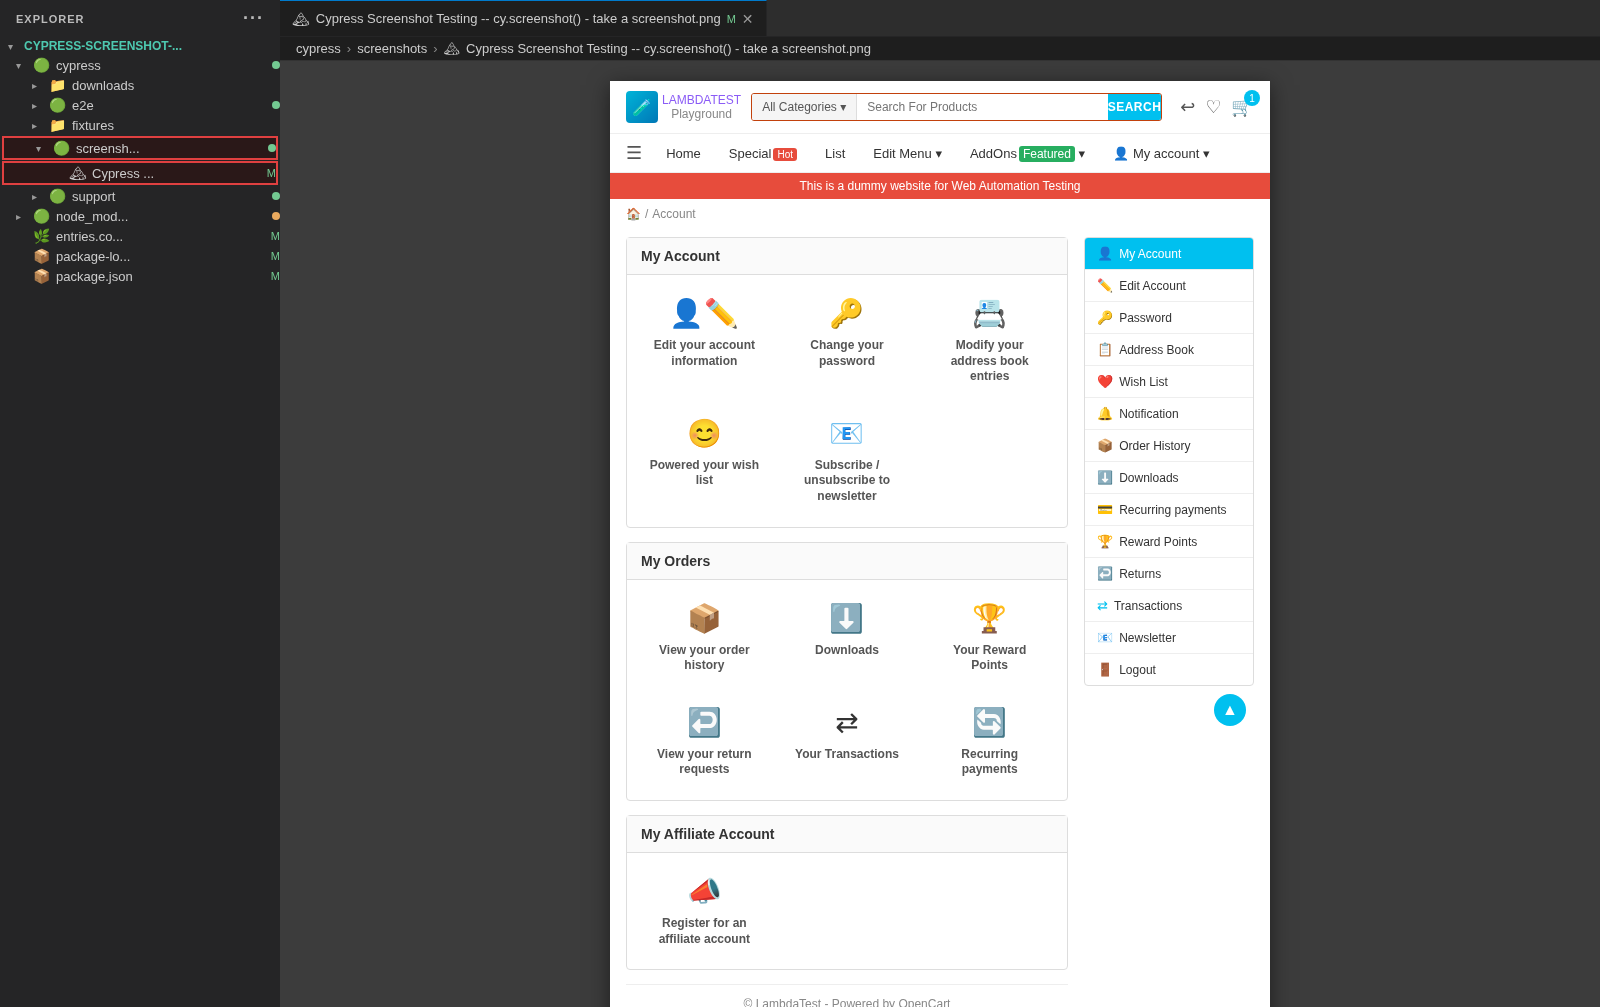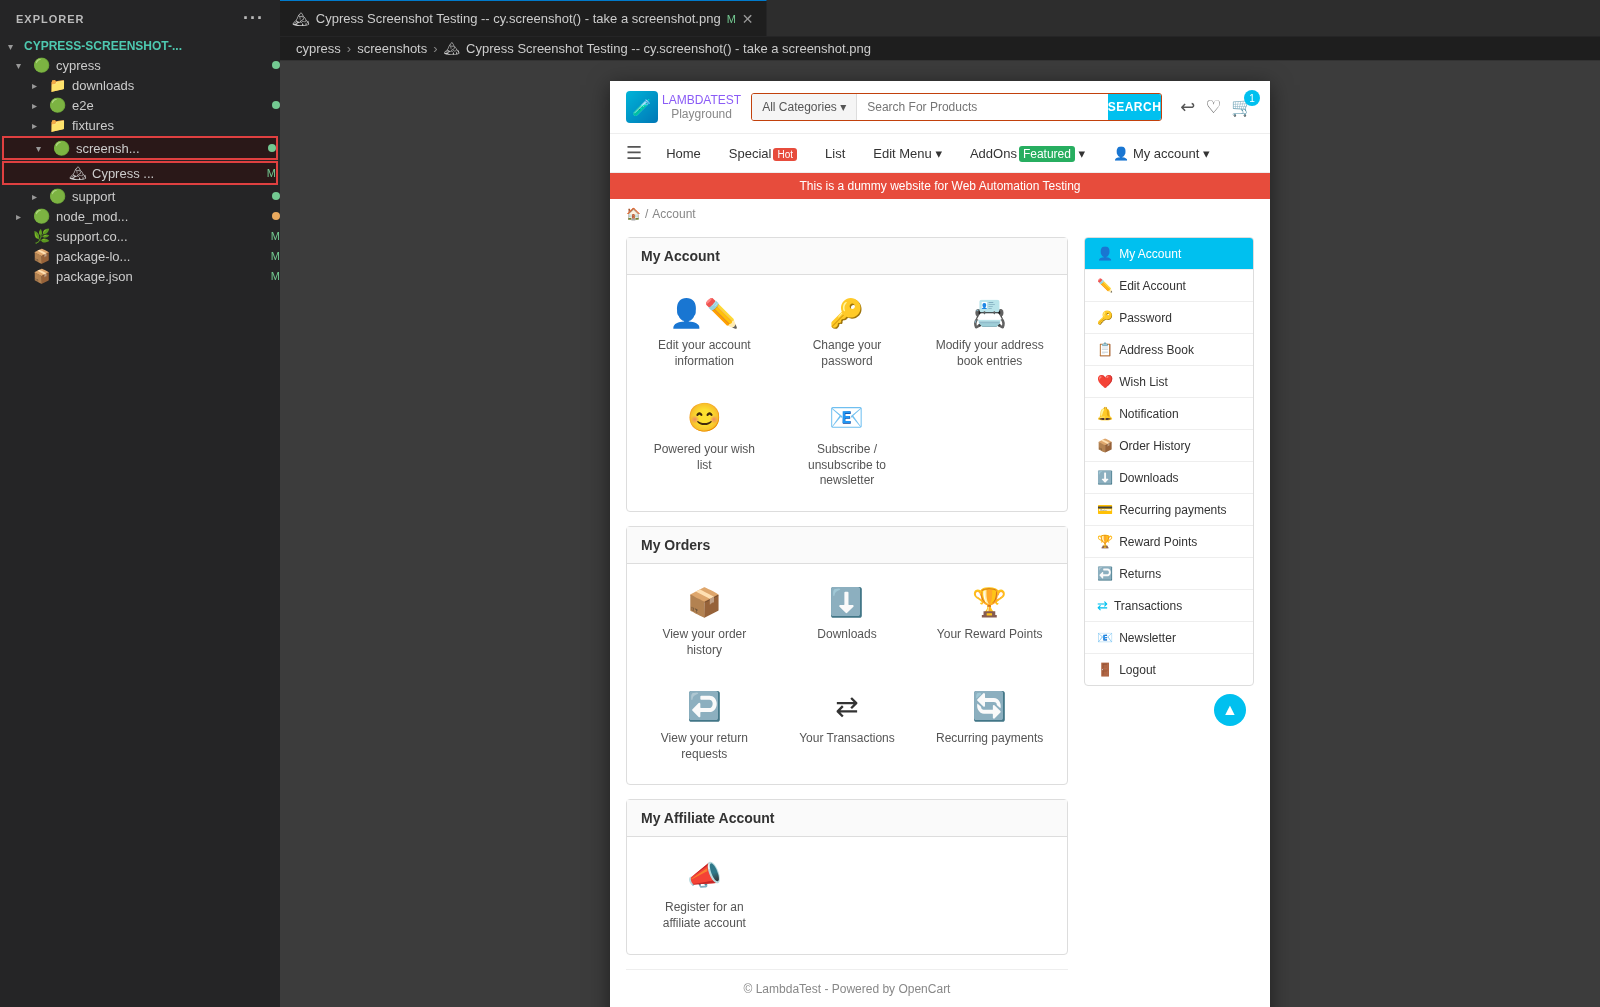--- a/index.html
+++ b/index.html
@@ -280,21 +280,21 @@
     .account-item {
       display: flex;
       flex-direction: column;
       align-items: center;
       text-align: center;
       padding: 10px;
       cursor: pointer;
       border-radius: 4px;
     }
     .account-item-icon { font-size: 28px; color: #333; margin-bottom: 8px; }
-    .account-item-label { font-size: 12px; color: #555; line-height: 1.3; }
+    .account-item-label { font-size: 12px; color: #555; line-height: 1.3; font-weight: bold; }
 
     
     .sidebar-nav { border: 1px solid #ddd; border-radius: 4px; overflow: hidden; }
     .sidebar-nav-item {
       display: flex;
       align-items: center;
       padding: 8px 12px;
       font-size: 12px;
       color: #333;
       cursor: pointer;
@@ -402,21 +402,21 @@
     <div class="tree-item" style="padding-left:16px;">
       <span class="arrow">▸</span>
       <span class="icon">🟢</span>
       <span class="label">node_mod...</span>
       <span class="badge-dot dot-orange"></span>
     </div>
 
     <div class="tree-item" style="padding-left:16px;">
       <span class="arrow">&nbsp;</span>
       <span class="icon" style="color:#27ae60;">🌿</span>
-      <span class="label">support.co...</span>
+      <span class="label">entries.co...</span>
       <span class="badge">M</span>
     </div>
 
     <div class="tree-item" style="padding-left:16px;">
       <span class="arrow">&nbsp;</span>
       <span class="icon" style="color:#e74c3c;">📦</span>
       <span class="label">package-lo...</span>
       <span class="badge">M</span>
     </div>
 

